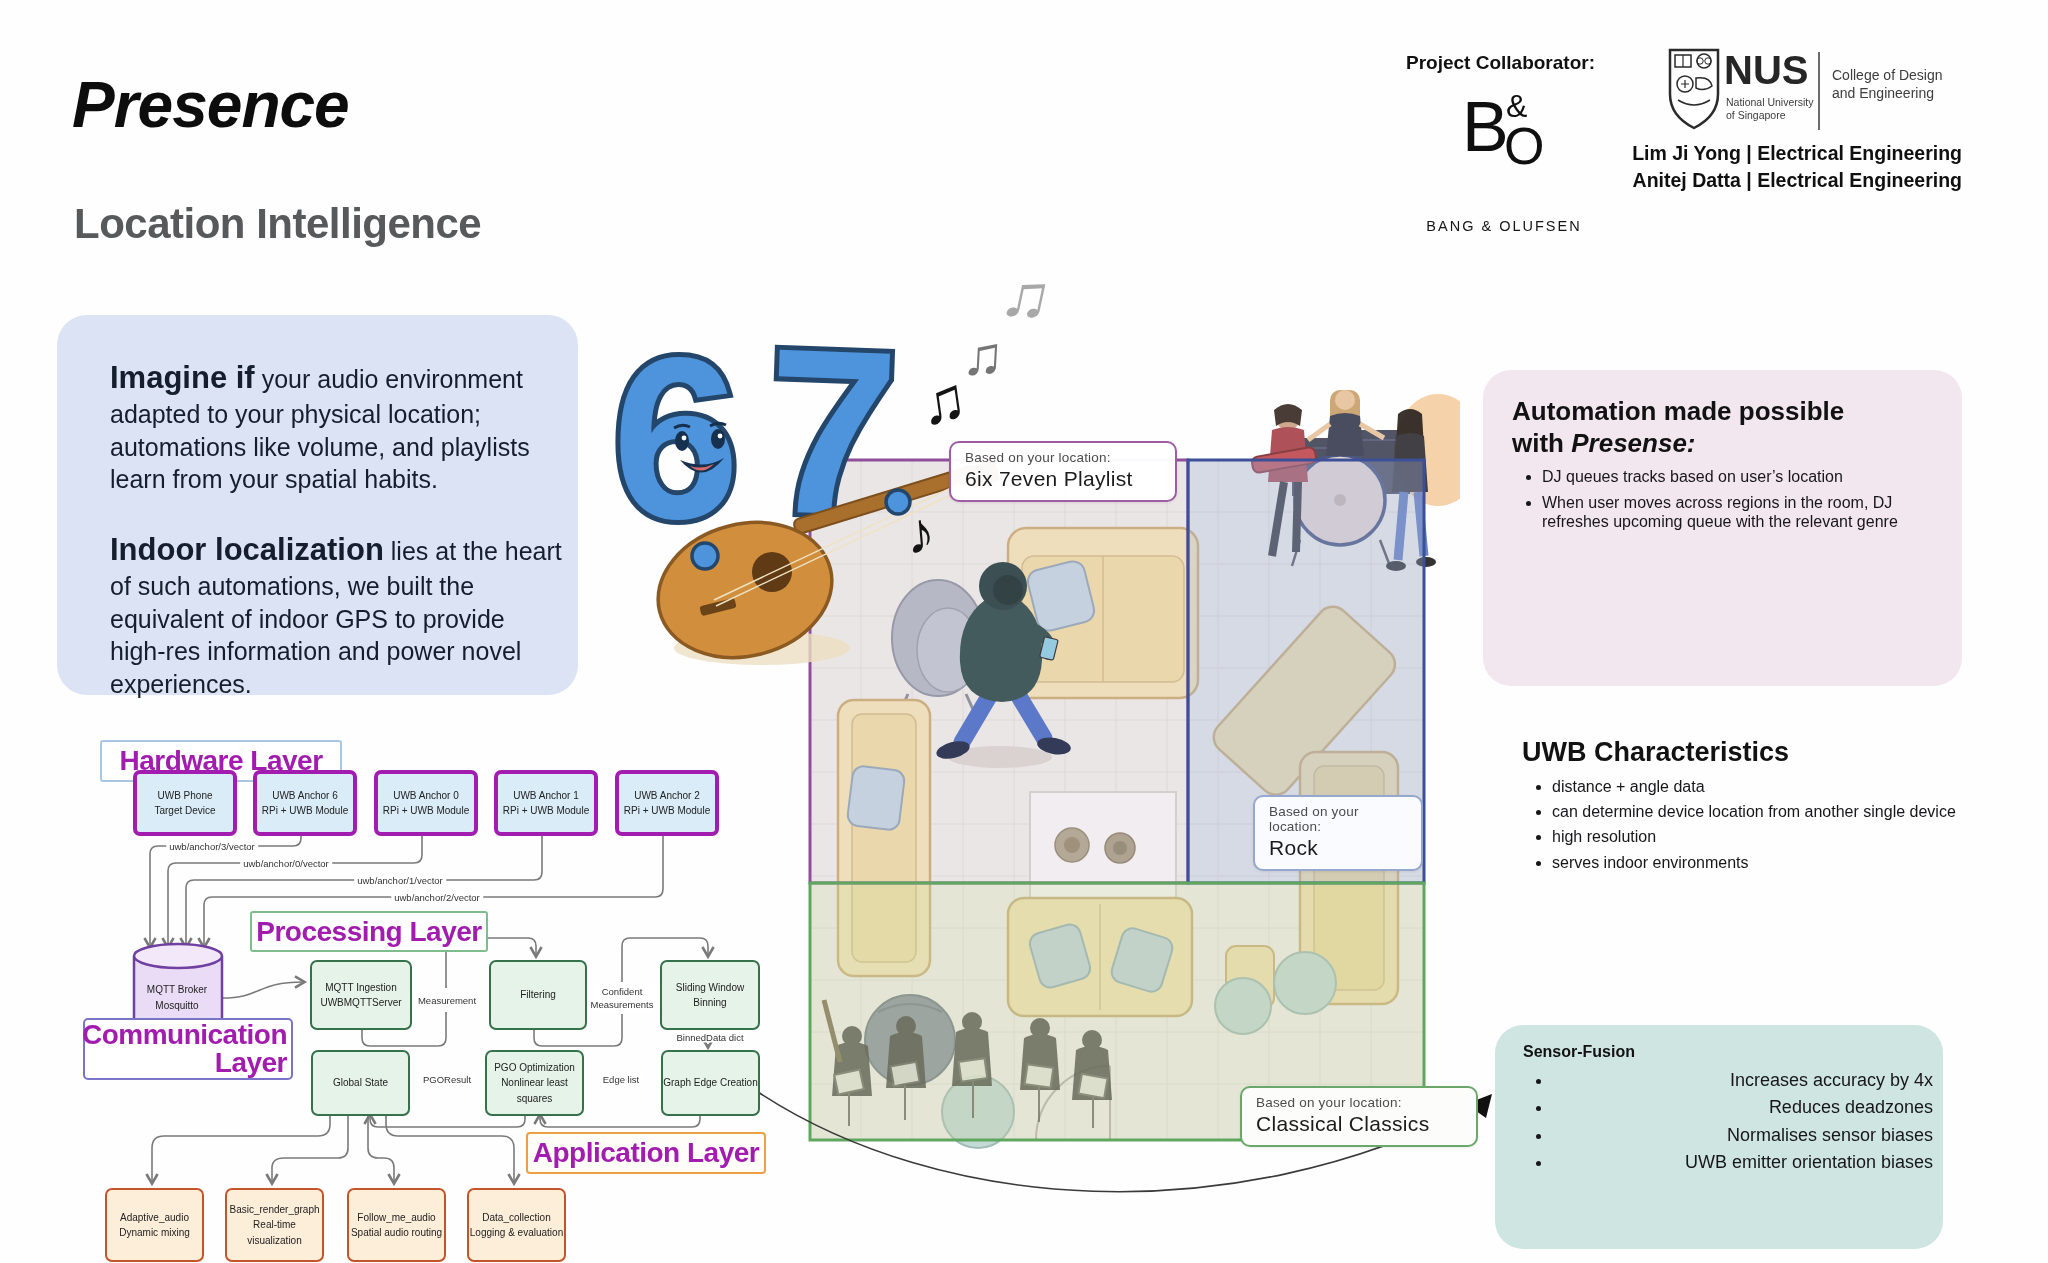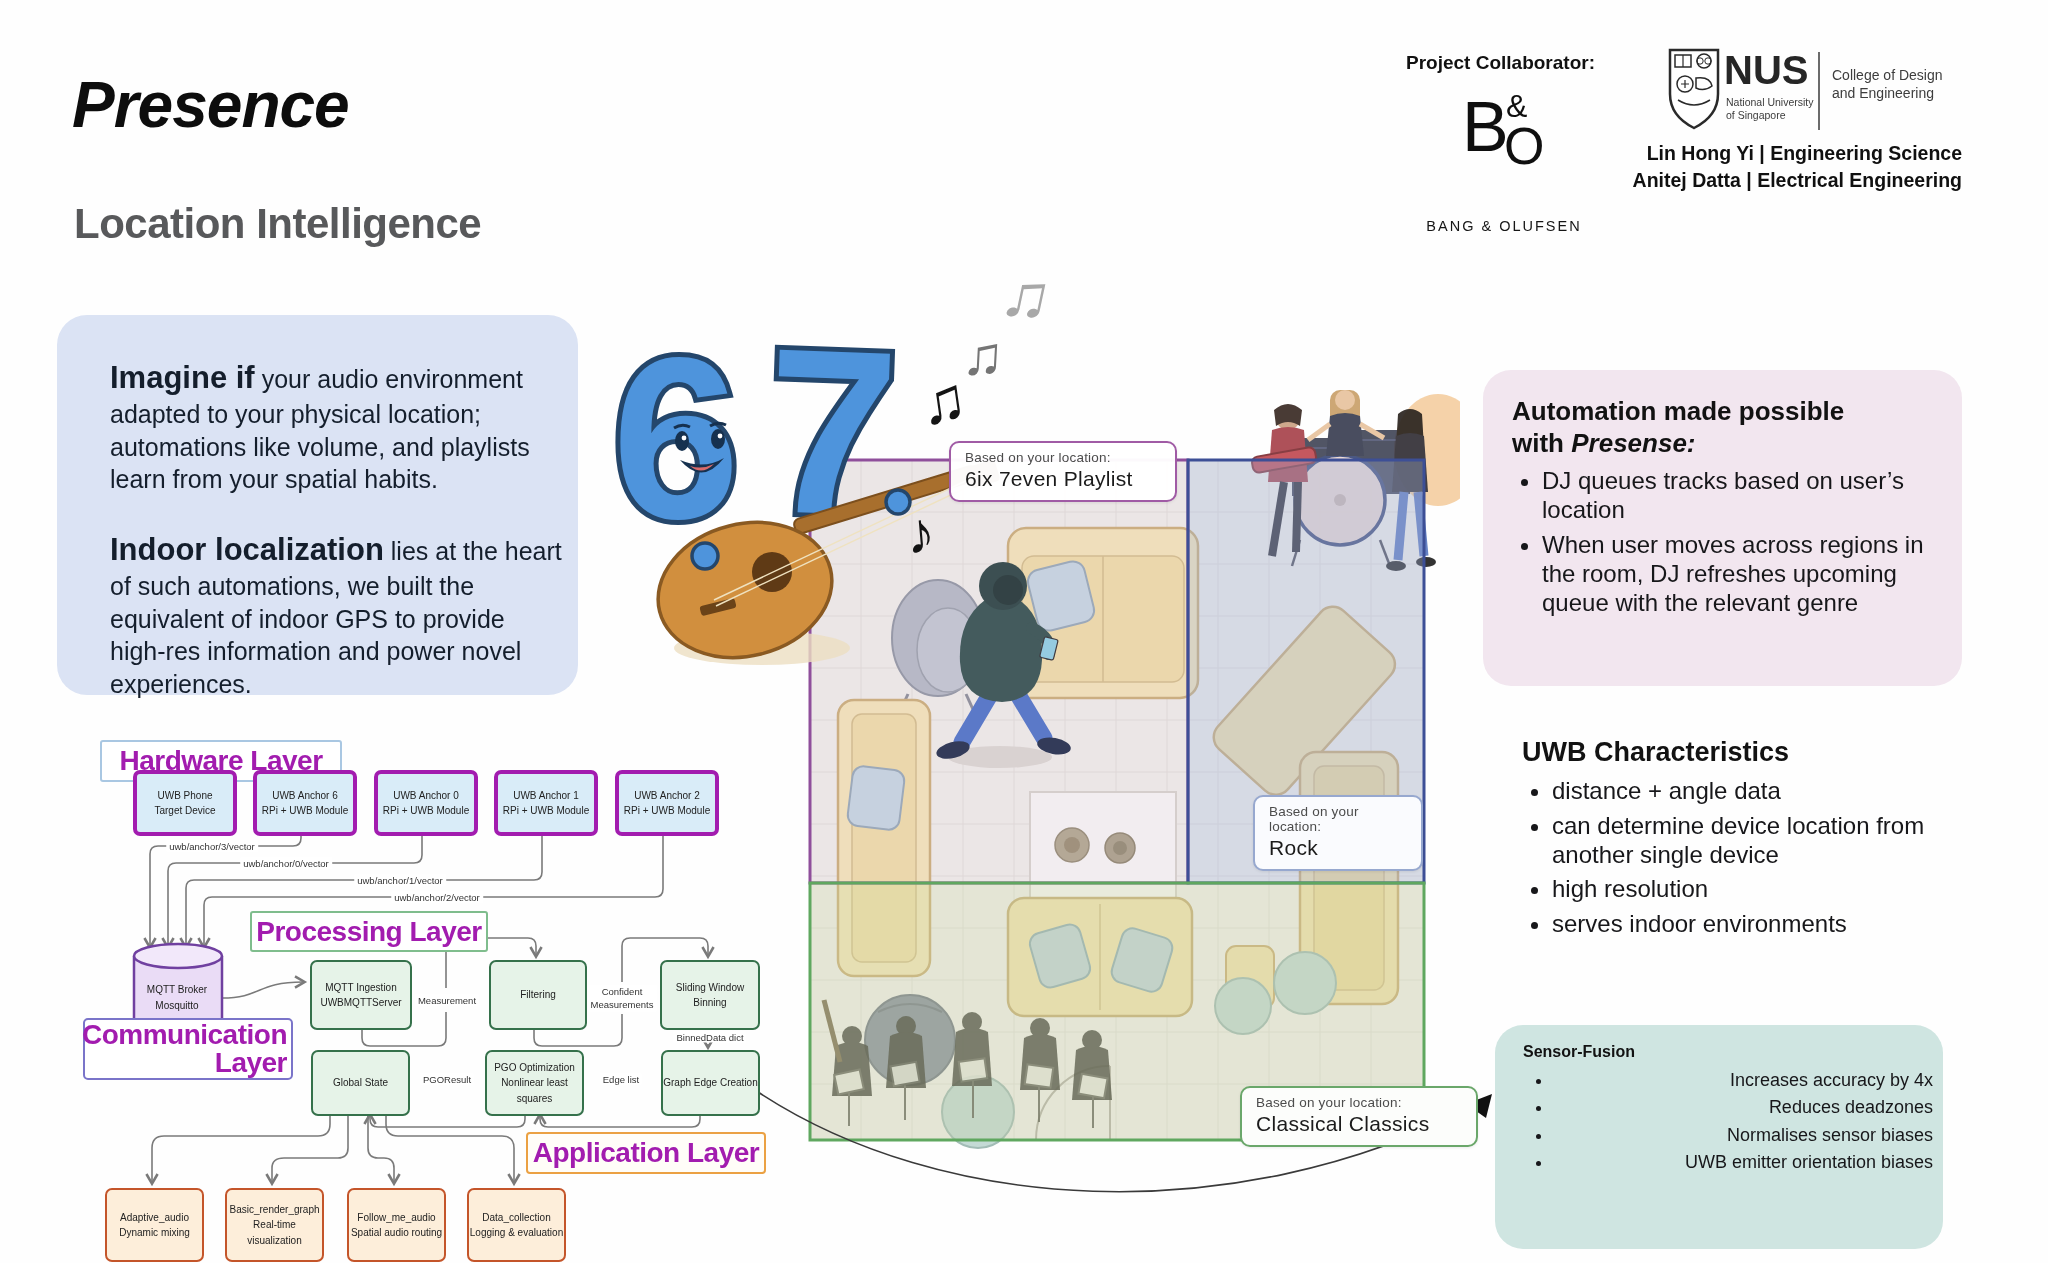--- a/index.html
+++ b/index.html
@@ -25,21 +25,21 @@
   
   .intro-box{left:57px;top:315px;width:521px;height:380px;background:#dbe3f4;border-radius:30px;}
   .intro-text{left:110px;top:358px;width:452px;font-size:25px;line-height:1.3;color:#141e2c;}
   .intro-text .lead{font-size:31px;font-weight:800;}
   .intro-p2{margin-top:34px;}
 
   
   .automation-box{left:1483px;top:370px;width:479px;height:316px;background:#f2e6ef;border-radius:28px;}
   .automation-inner{left:1512px;top:396px;width:430px;}
   .blk-heading{font-size:26px;font-weight:800;color:#121212;line-height:1.22;}
-  .bullets{margin:8px 0 0 0;padding:0 0 0 30px;font-size:24px;color:#17171a;line-height:1.2;}
+  .bullets{margin:8px 0 0 0;padding:0 0 0 30px;font-size:16px;color:#17171a;line-height:1.2;}
   .bullets li{margin-bottom:6px;}
   .uwb-block{left:1522px;top:736px;width:450px;}
   .uwb-block .blk-heading{font-size:27px;}
   .fusion-box{left:1495px;top:1025px;width:448px;height:224px;background:#cfe5e1;border-radius:28px;}
   .fusion-inner{left:1523px;top:1042px;width:410px;}
   .fusion-inner .bullets{font-size:18px;text-align:right;}
 
   
   .loc-label{background:rgba(255,255,255,0.97);border-radius:10px;padding:7px 14px 9px 14px;box-shadow:0 1px 3px rgba(0,0,0,0.08);}
   .loc-prefix{font-size:13.5px;color:#4c4c4c;letter-spacing:0.2px;}
@@ -102,21 +102,21 @@
   <div class="abs nus-name">
     <div>National University</div>
     <div>of Singapore</div>
   </div>
   <div class="abs nus-divider"></div>
   <div class="abs college">
     <div>College of Design</div>
     <div>and Engineering</div>
   </div>
   <div class="abs team">
-    <div>Lin Hong Yi | Engineering Science</div>
+    <div>Lim Ji Yong | Electrical Engineering</div>
     <div>Anitej Datta | Electrical Engineering</div>
   </div>
 
   <div class="abs intro-box"></div>
   <div class="abs intro-text">
     <div><span class="lead">Imagine if</span><span> your audio environment adapted to your physical location; automations like volume, and playlists learn from your spatial habits.</span></div>
     <div class="intro-p2"><span class="lead">Indoor localization</span><span> lies at the heart of such automations, we built the equivalent of indoor GPS to provide high-res information and power novel experiences.</span></div>
   </div>
 
   <svg class="abs" style="left:780px;top:380px;" width="680" height="770" viewBox="780 380 680 770">

